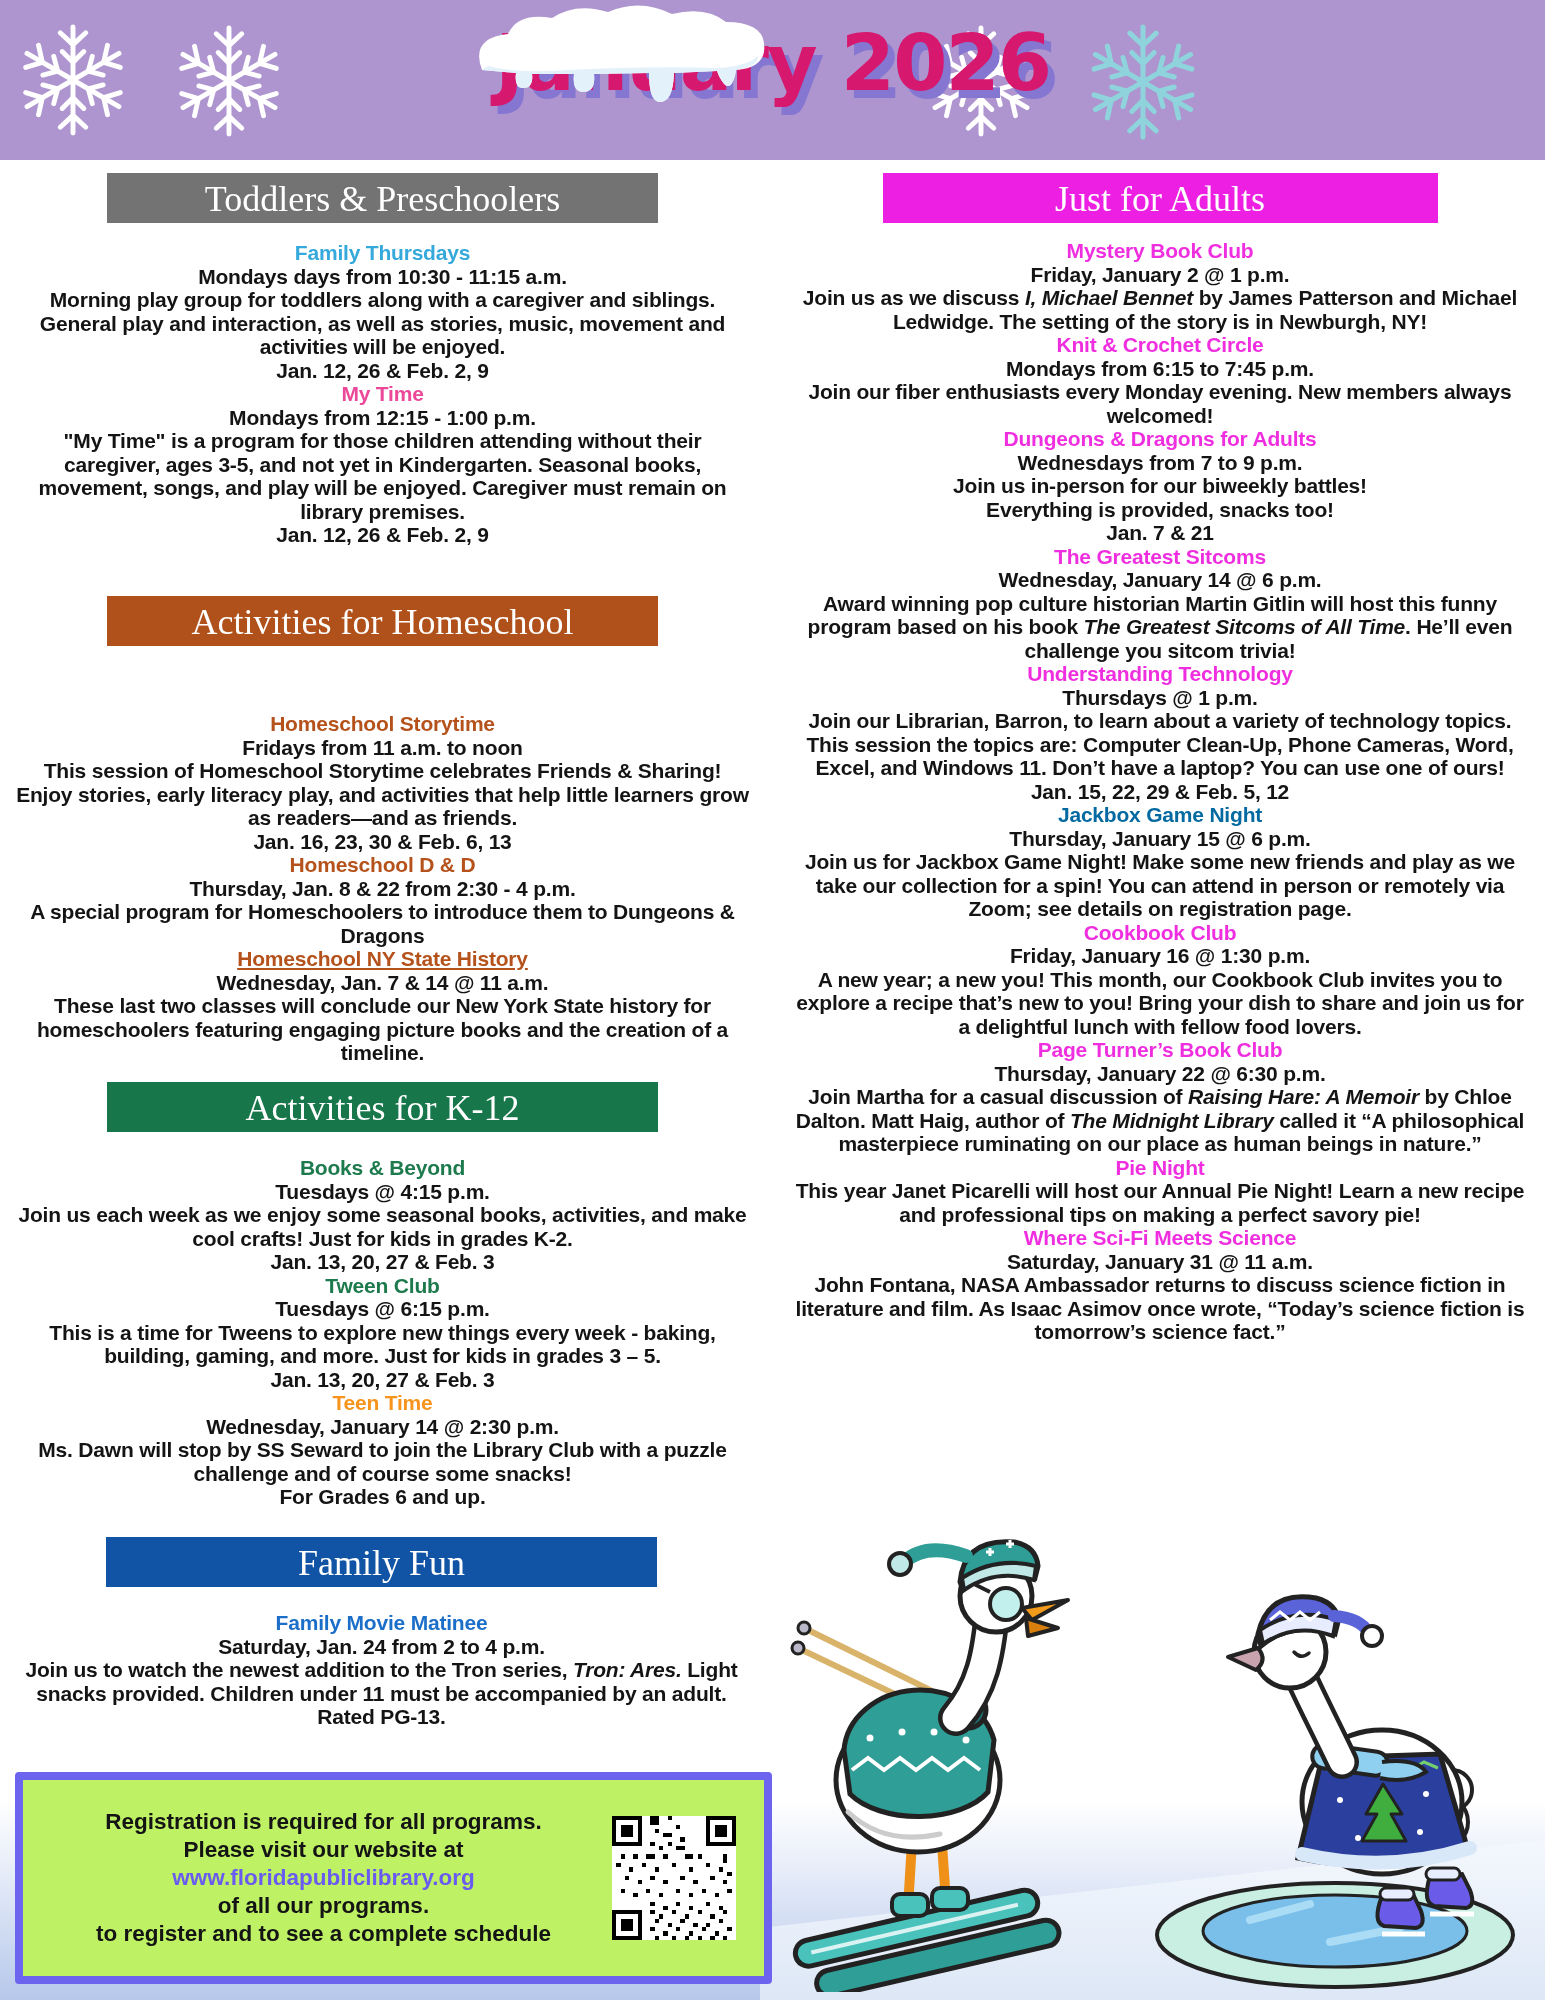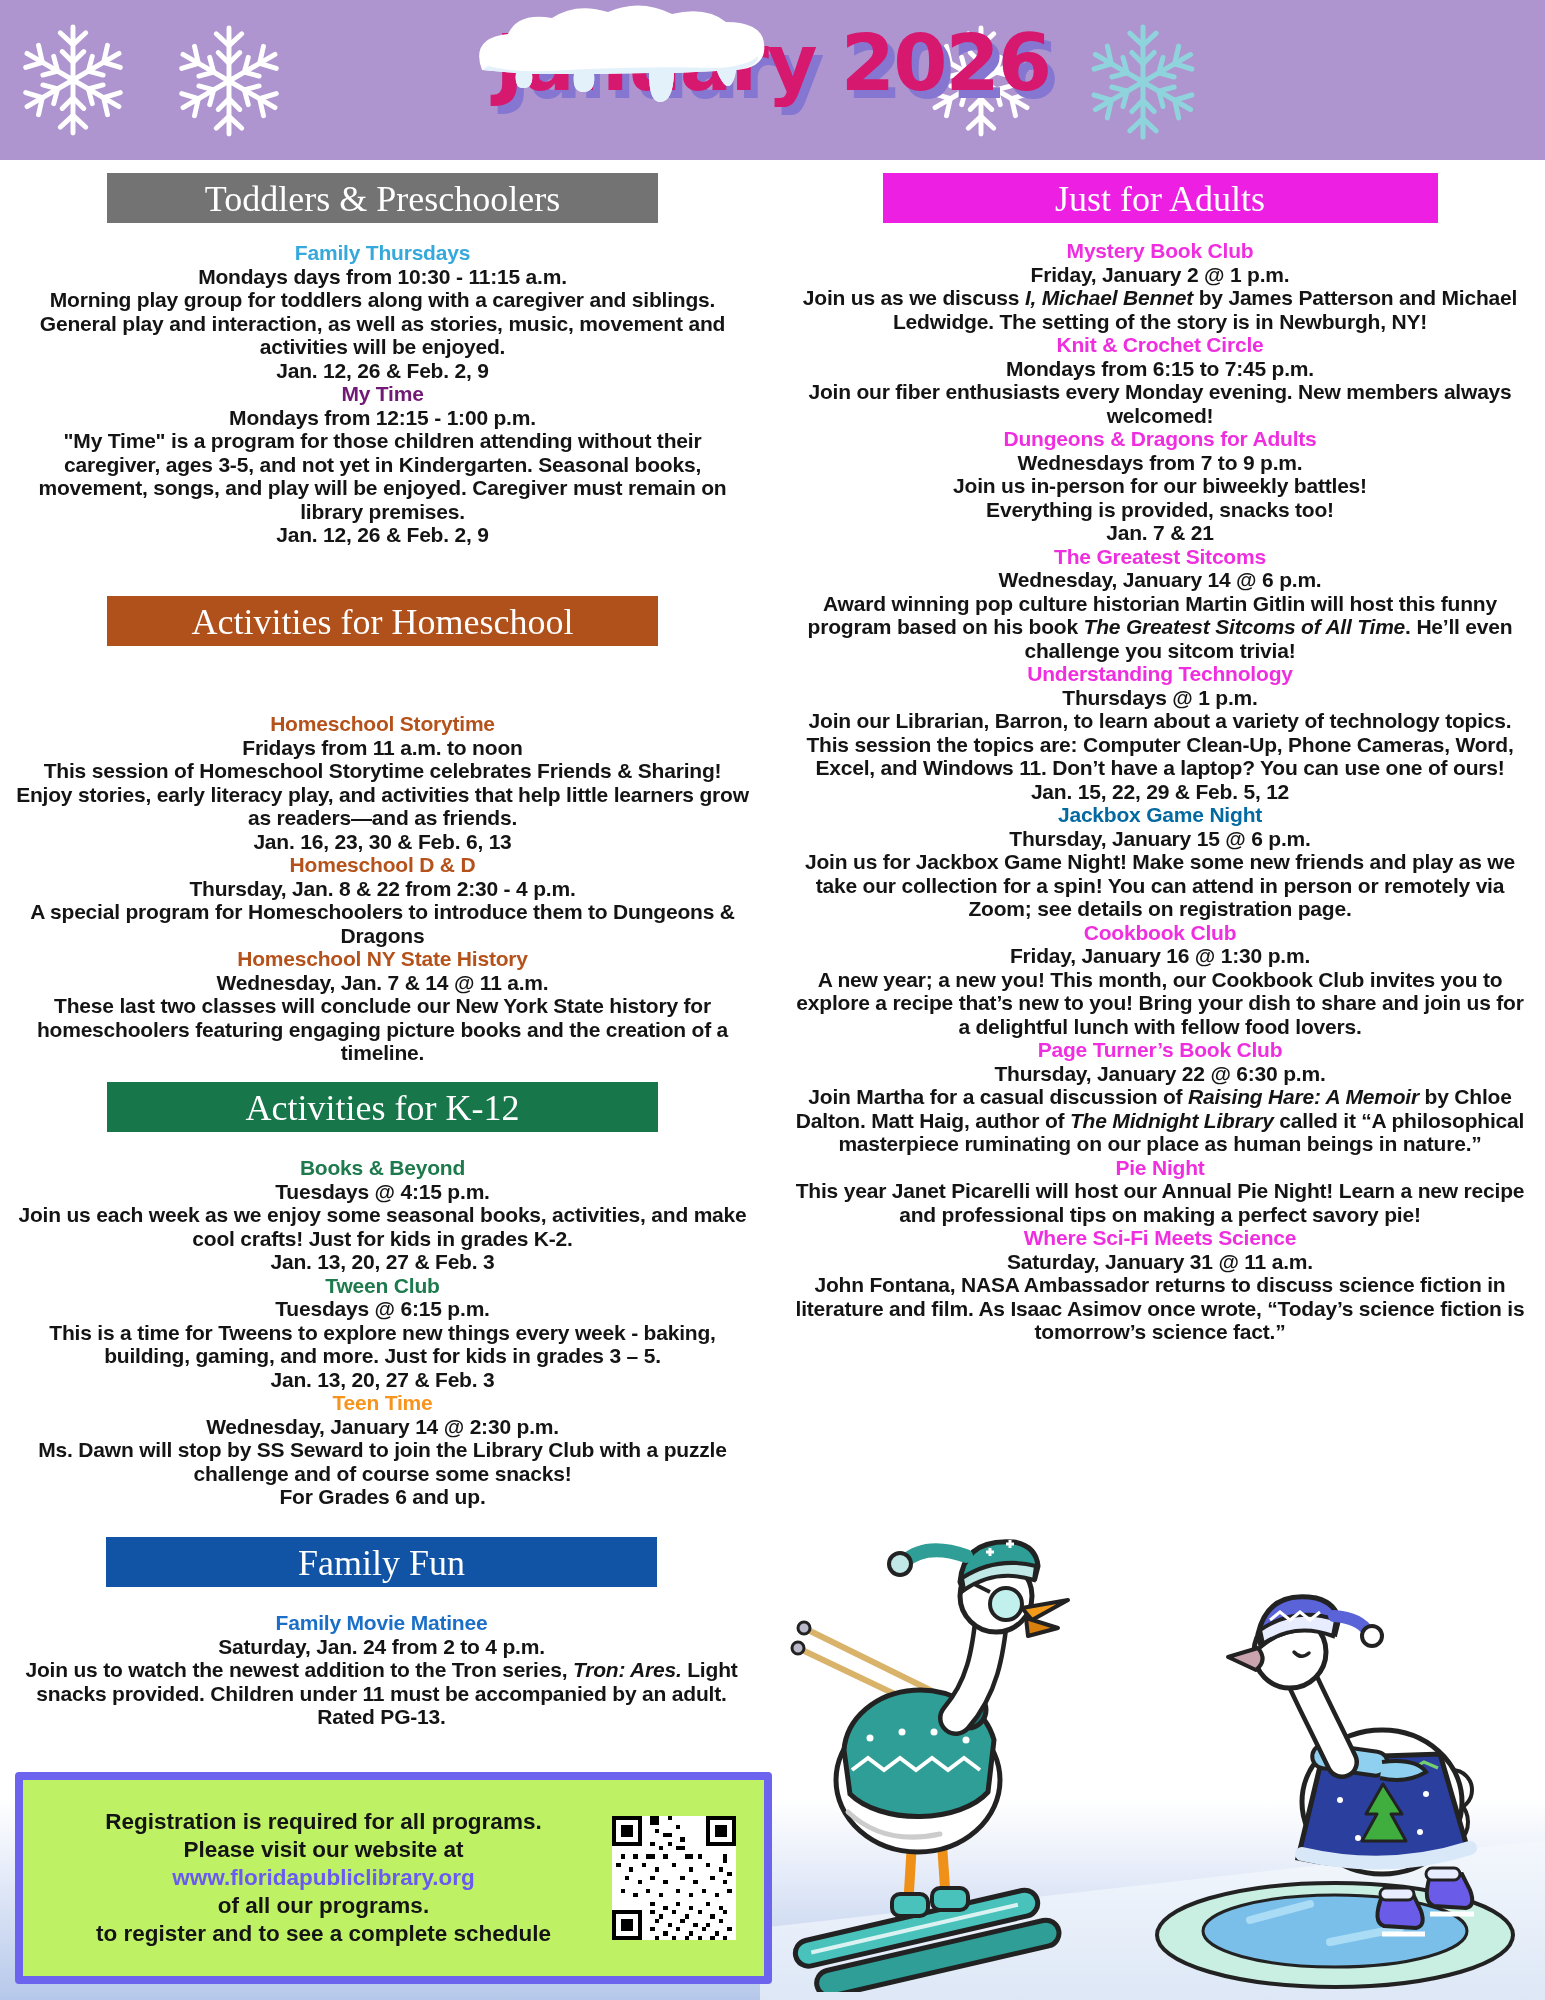--- a/index.html
+++ b/index.html
@@ -125,21 +125,21 @@
     <div class="event">
           <div class="event-title" style="color: rgb(53, 169, 219);">Family Thursdays</div>
           <div>
 
           <div class="event-line"><span>Mondays days from 10:30 - 11:15 a.m.</span></div>
             <div class="event-line"><span>Morning play group for toddlers along with a caregiver and siblings.  General play and interaction, as well as stories, music, movement and activities will be enjoyed.</span></div>
             <div class="event-line"><span>Jan. 12, 26 &amp; Feb. 2, 9</span></div>
           </div>
         </div>
         <div class="event">
-          <div class="event-title" style="color: #701a75;">My Time</div>
+          <div class="event-title" style="color: #ec4899;">My Time</div>
           <div>
 
           <div class="event-line"><span>Mondays from 12:15 - 1:00 p.m.</span></div>
             <div class="event-line"><span>"My Time" is a program for those children attending without their caregiver,  ages 3-5, and not yet in Kindergarten. Seasonal books, movement, songs, and play will be enjoyed.  Caregiver must remain on library premises.</span></div>
             <div class="event-line"><span>Jan. 12, 26 &amp; Feb. 2, 9</span></div>
           </div>
         </div>
       </div>
   </section>
 
@@ -158,21 +158,21 @@
         </div>
         <div class="event">
           <div class="event-title" style="color: rgb(181, 82, 27);">Homeschool D &amp; D</div>
           <div>
 
           <div class="event-line"><span>Thursday, Jan. 8 &amp; 22 from 2:30 - 4 p.m.</span></div>
             <div class="event-line"><span>A special program for Homeschoolers to introduce them to Dungeons &amp; Dragons</span></div>
           </div>
         </div>
         <div class="event">
-          <div class="event-title" style="color: rgb(181, 82, 27);">Homeschool NY State History</div>
+          <div class="event-title" style="color: rgb(181, 82, 27); text-decoration: underline;">Homeschool NY State History</div>
           <div>
 
           <div class="event-line"><span>Wednesday, Jan. 7 &amp; 14 @ 11 a.m.</span></div>
             <div class="event-line"><span>These last two classes will conclude our New York State history for homeschoolers featuring engaging picture books and the creation of a timeline.</span></div>
           </div>
         </div>
       </div>
   </section>
 
   <section class="sec" id="sec-k12" style="top:1082px;left:15px;width:735px;">

